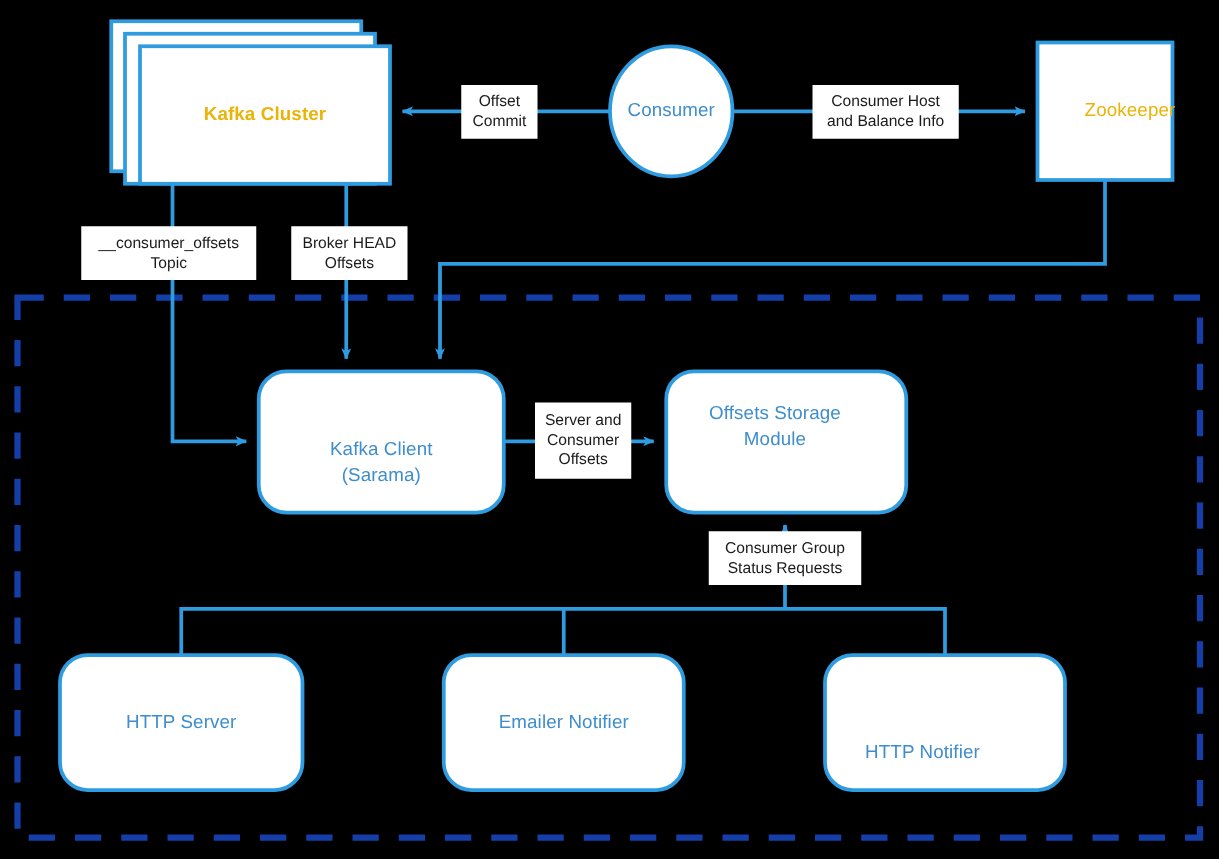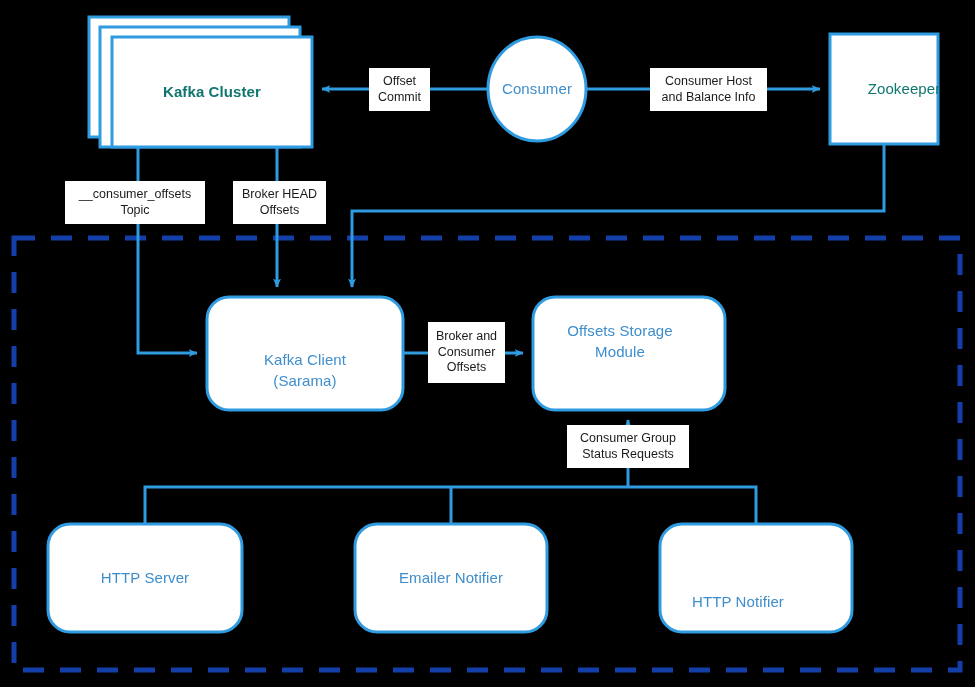--- a/index.html
+++ b/index.html
@@ -30,21 +30,21 @@
     justify-content: center;
     text-align: center;
     color: #3E8DCC;
     font-size: 15px;
     line-height: 1.35;
     letter-spacing: 0.1px;
     pointer-events: none;
     white-space: pre-line;
   }
   .node-label.dark {
-    color: #0f766e;
+    color: #eab308;
     font-weight: bold;
   }
   .edge-label {
     position: absolute;
     background: #FFFFFF;
     color: #1B1B1B;
     font-size: 12.5px;
     line-height: 1.25;
     text-align: center;
     display: flex;
@@ -130,20 +130,20 @@
   <div class="edge-label" style="left:650px; top:68px; width:117px; height:43px;">Consumer Host
 and Balance Info</div>
 
 
   <div class="edge-label" style="left:65px; top:181px; width:140px; height:43px;">__consumer_offsets
 Topic</div>
 
   <div class="edge-label" style="left:233px; top:181px; width:93px; height:43px;">Broker HEAD
 Offsets</div>
 
-  <div class="edge-label" style="left:428px; top:322px; width:77px; height:61px;">Broker and
+  <div class="edge-label" style="left:428px; top:322px; width:77px; height:61px;">Server and
 Consumer
 Offsets</div>
 
   <div class="edge-label" style="left:567px; top:425px; width:122px; height:43px;">Consumer Group
 Status Requests</div>
 
 </div>
 
 </body></html>

